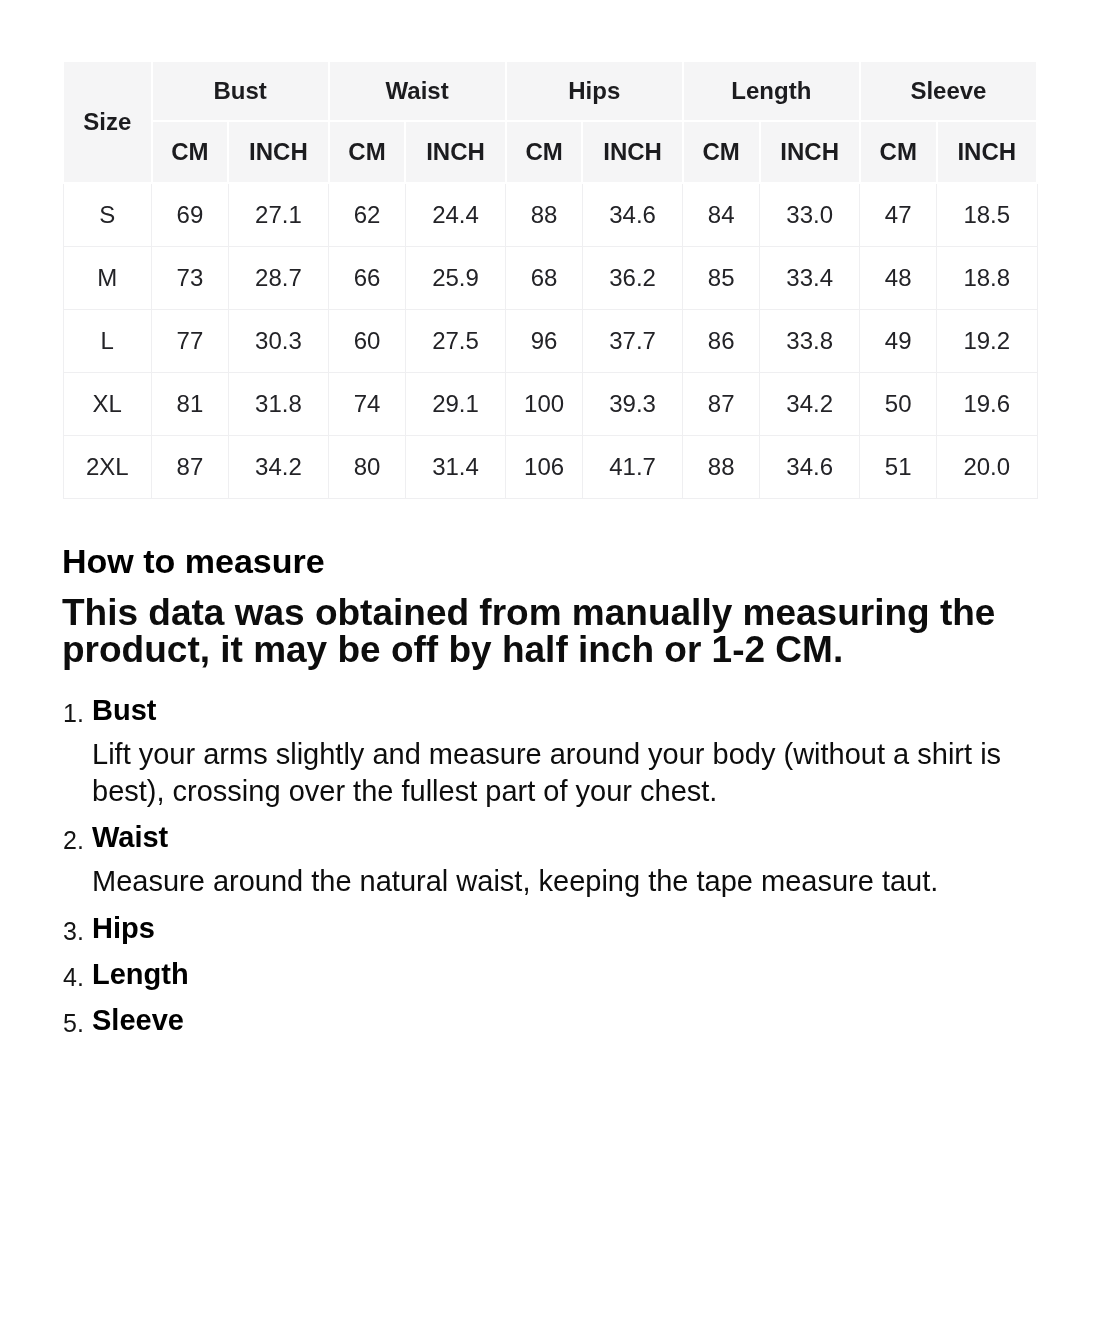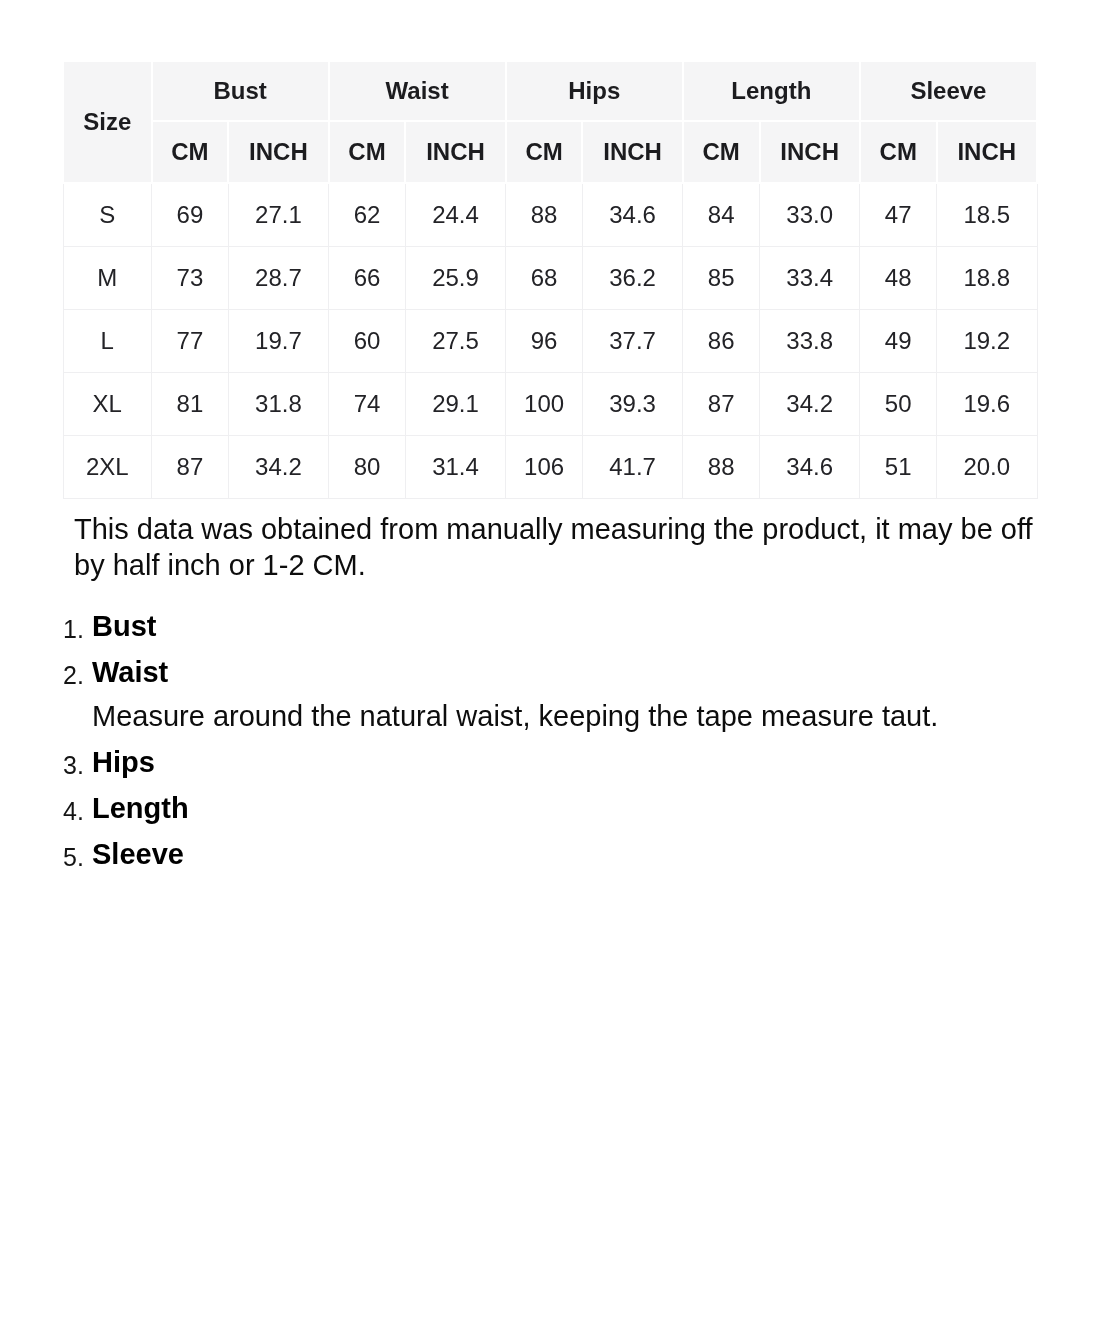--- a/index.html
+++ b/index.html
@@ -49,25 +49,26 @@
 
   
   h2.measure-heading {
     margin: 42px 0 14px 0;
     font-size: 34px;
     line-height: 1.2;
     font-weight: bold;
     color: #000000;
   }
   p.intro {
-    margin: 12px;
-    font-size: 29px;
+    margin: 0;
+    font-size: 37px;
     line-height: 36.5px;
     color: #0d0d0d;
     width: 976px;
+    font-weight: bold;
   }
   ol.steps {
     list-style: none;
     margin: 24px 0 0 0;
     padding: 0;
   }
   ol.steps li.step {
     position: relative;
     padding-left: 30px;
     margin-top: 10px;
@@ -157,21 +158,21 @@
         <td>68</td>
         <td>36.2</td>
         <td>85</td>
         <td>33.4</td>
         <td>48</td>
         <td>18.8</td>
       </tr>
       <tr>
         <td>L</td>
         <td>77</td>
-        <td>19.7</td>
+        <td>30.3</td>
         <td>60</td>
         <td>27.5</td>
         <td>96</td>
         <td>37.7</td>
         <td>86</td>
         <td>33.8</td>
         <td>49</td>
         <td>19.2</td>
       </tr>
       <tr>
@@ -196,27 +197,29 @@
         <td>106</td>
         <td>41.7</td>
         <td>88</td>
         <td>34.6</td>
         <td>51</td>
         <td>20.0</td>
       </tr>
     </tbody>
   </table>
 
+  <h2 class="measure-heading">How to measure</h2>
 
   <p class="intro">This data was obtained from manually measuring the product, it may be off by half inch or 1-2 CM.</p>
 
   <ol class="steps">
     <li class="step">
       <span class="step-num">1.</span>
       <div class="step-title">Bust</div>
+      <p class="step-text">Lift your arms slightly and measure around your body (without a shirt is best), crossing over the fullest part of your chest.</p>
     </li>
     <li class="step">
       <span class="step-num">2.</span>
       <div class="step-title">Waist</div>
       <p class="step-text">Measure around the natural waist, keeping the tape measure taut.</p>
     </li>
     <li class="step">
       <span class="step-num">3.</span>
       <div class="step-title">Hips</div>
     </li>

